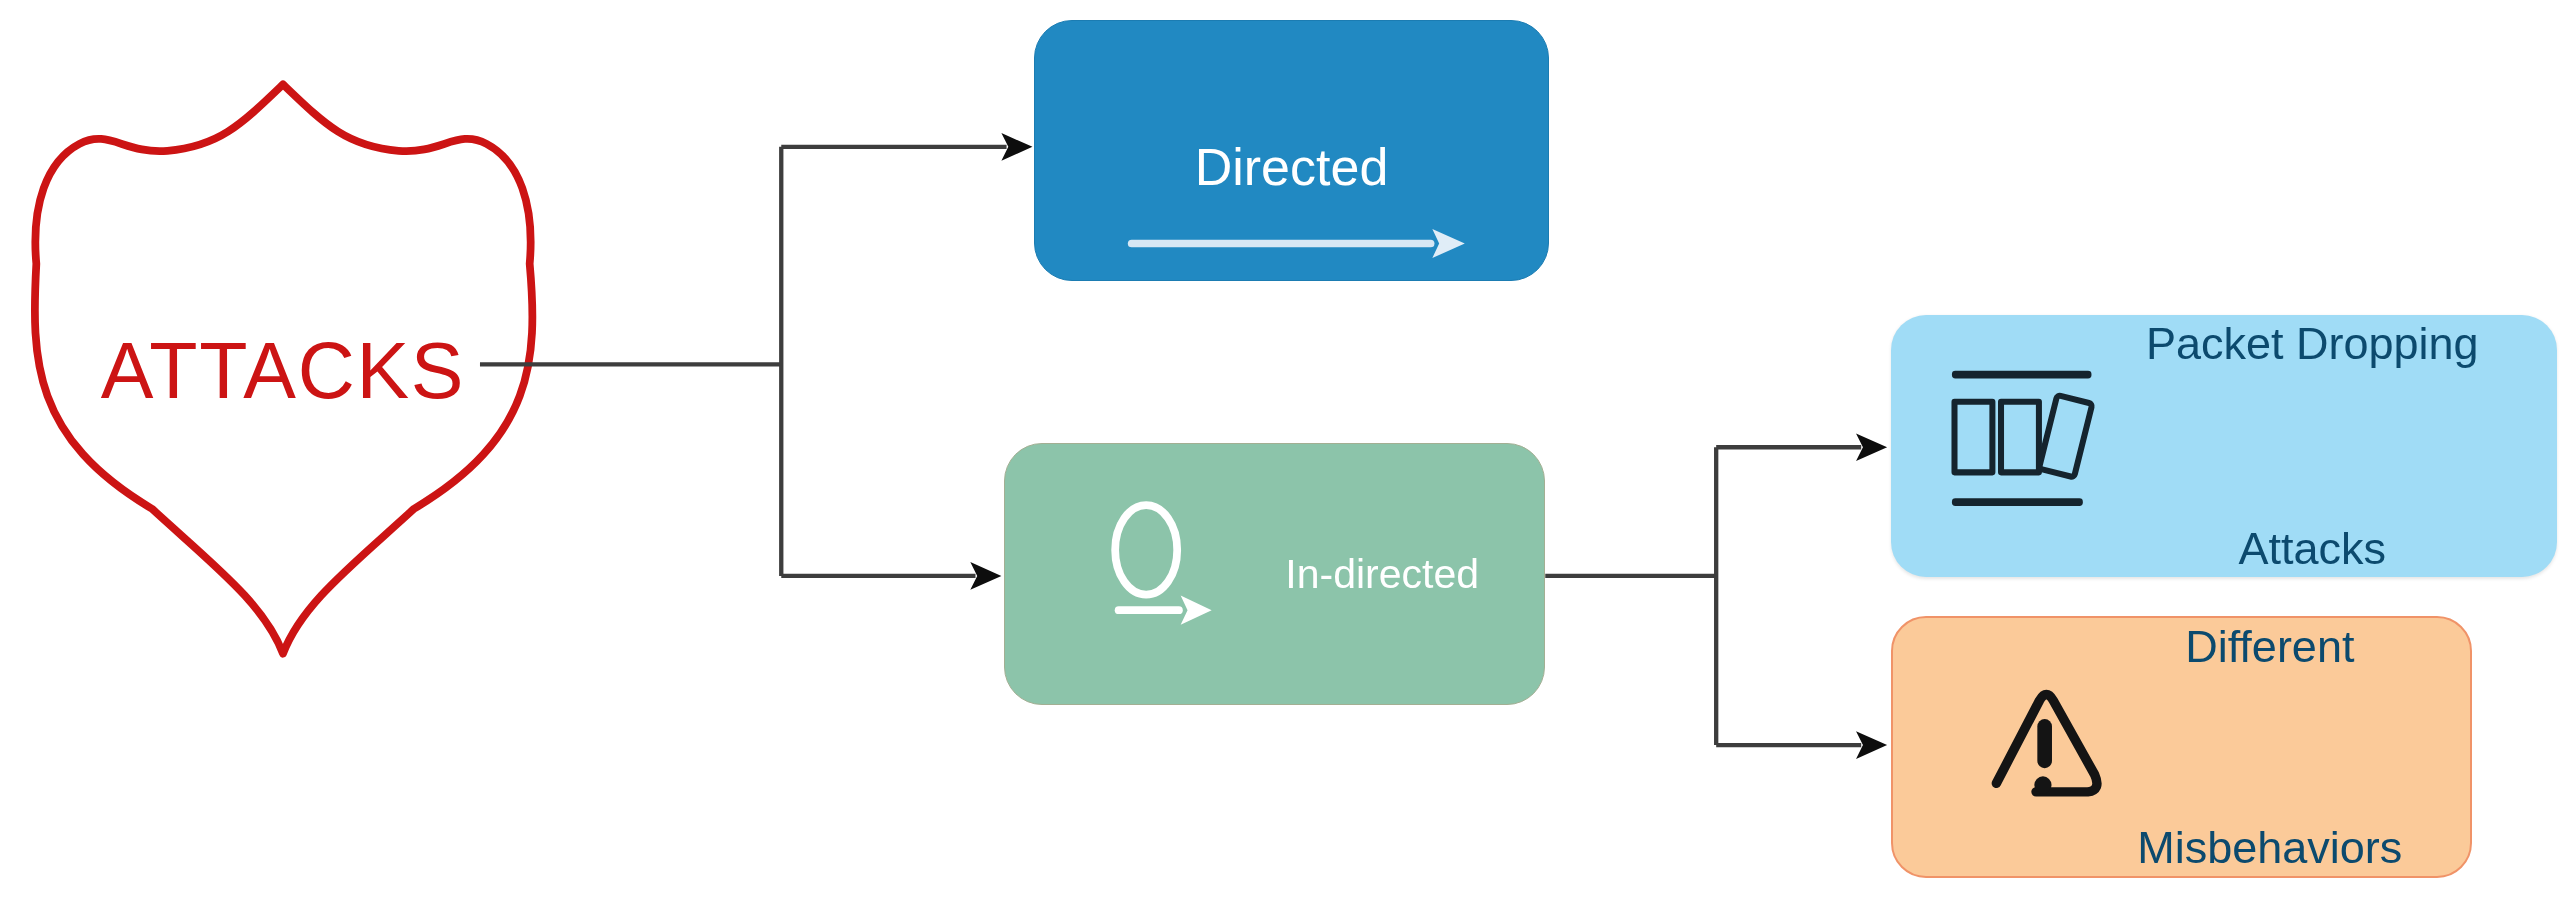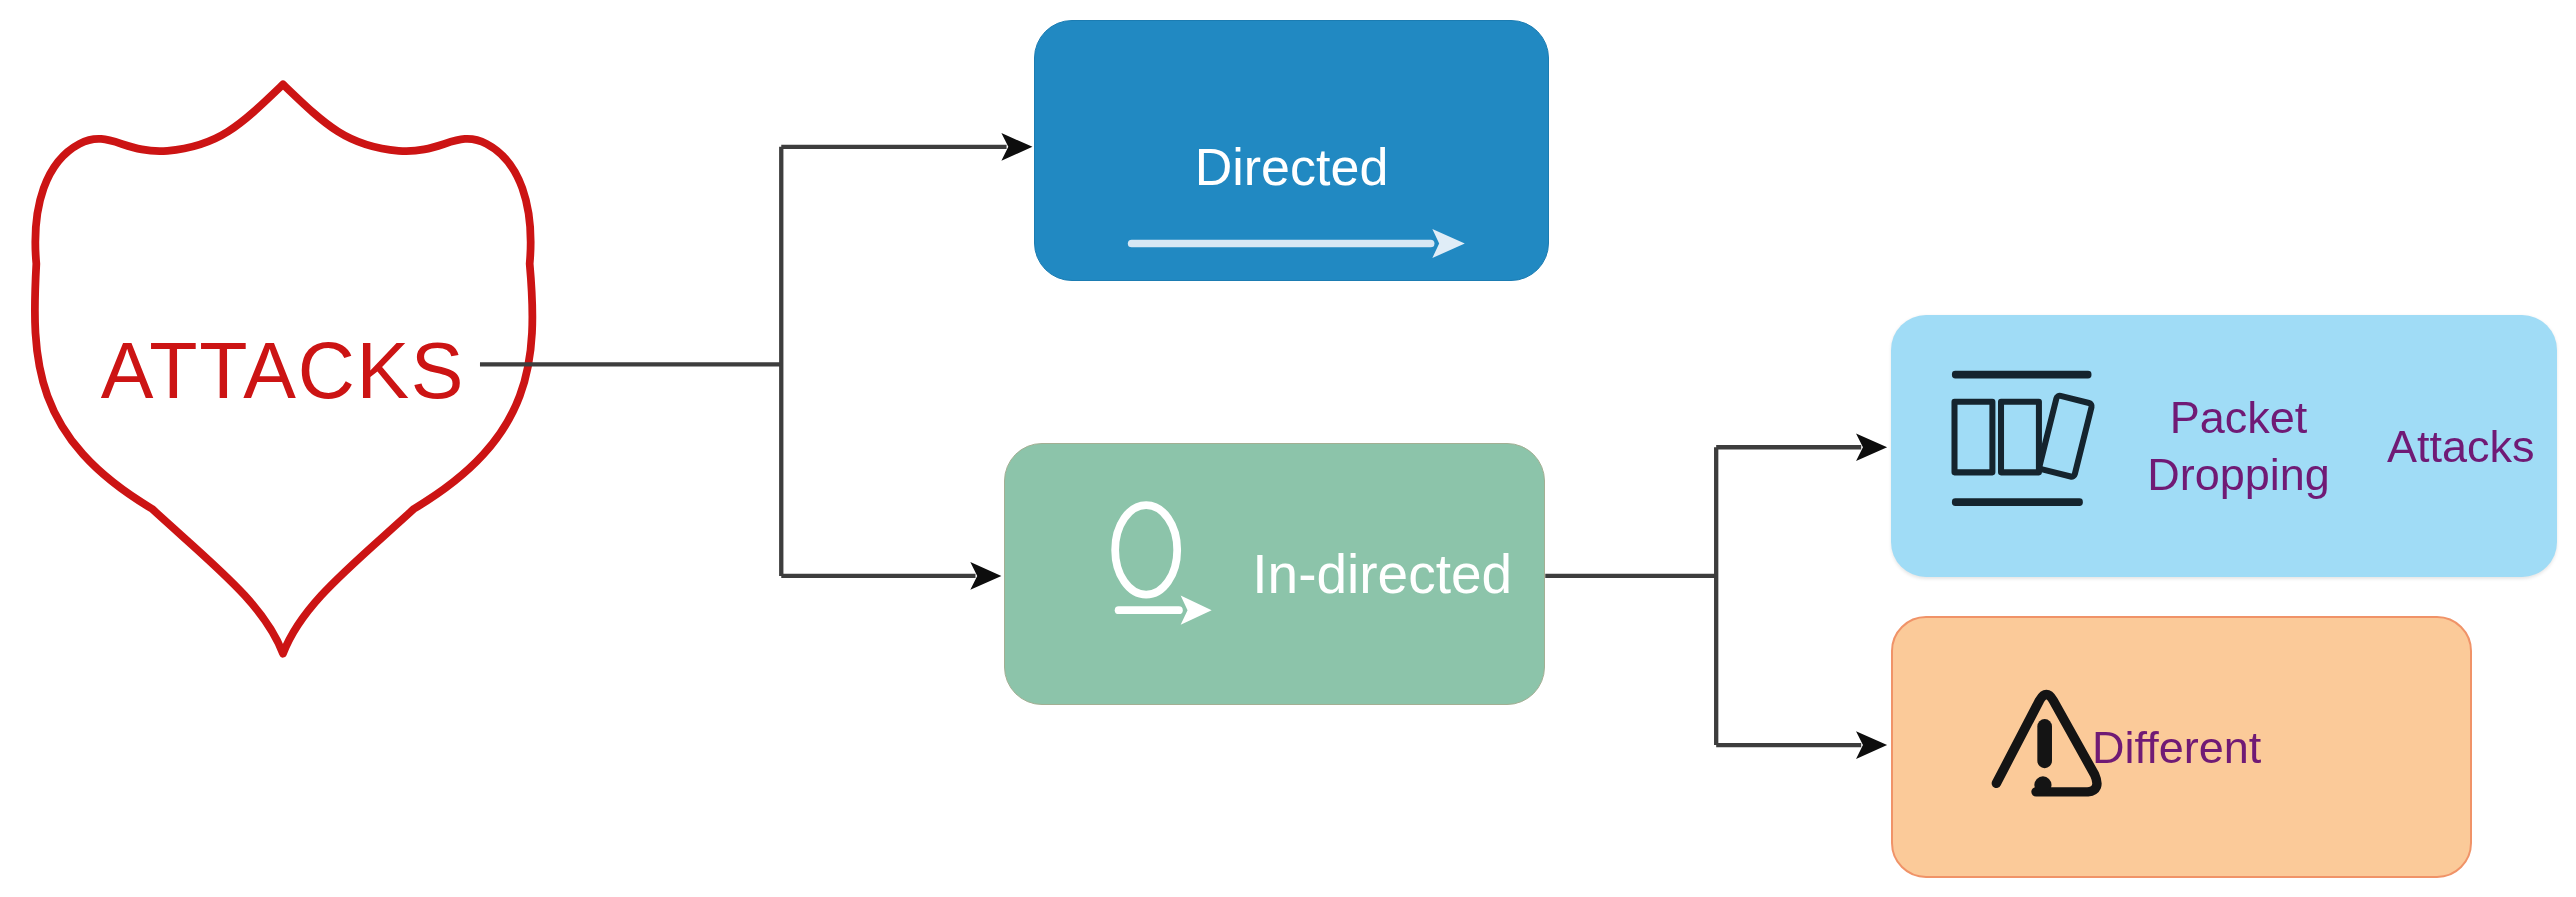--- a/index.html
+++ b/index.html
@@ -47,38 +47,38 @@
   }
   .indirected-box{
     left:1004px;top:443px;width:541px;height:262px;
     background:var(--indirected-green);
     border:1.7px solid #a3af93;
     border-radius:38px;
   }
   .indirected-label{
     left:224px;top:0;right:8.6px;height:100%;
     display:flex;align-items:center;justify-content:center;
-    color:#ffffff;font-size:55px;
+    color:#ffffff;font-size:41px;
   }
   .leaf-blue{
     left:1891px;top:315px;width:666px;height:262px;
     background:var(--packet-blue);
     border-radius:35px;
     box-shadow:0 1.7px 3.5px rgba(0,0,0,0.10);
   }
   .leaf-orange{
     left:1891px;top:616px;width:581px;height:262px;
     background:var(--misbehavior-orange);
     border:2.6px solid var(--misbehavior-border);
     border-radius:35px;
   }
   .leaf-label{
     left:199px;right:22.4px;top:0;height:100%;
-    display:flex;flex-direction:row;align-items:center;justify-content:flex-start;
-    color:#701a75;font-size:45px;line-height:57px;text-align:center;
+    display:flex;flex-direction:column;align-items:center;justify-content:space-between;
+    color:#0c4a6e;font-size:45px;line-height:57px;text-align:center;
   }
   .icon-stroke{fill:none;stroke-linecap:round;stroke-linejoin:round;}
 </style>
 </head>
 <body>
 
 <div class="canvas">
 
   <svg id="connector-svg" class="abs" width="2576" height="898" viewBox="0 0 2984 1040">
     <path class="conn" d="M556,422 H905"></path>
@@ -142,17 +142,18 @@
   </div>
 
   <div class="abs node leaf-orange">
     <svg class="abs" style="left:93px;top:67px;" width="138" height="131" viewBox="0 0 160 152">
       <path d="M12,114 L62,18 Q70,4 78,18 L126,104 Q134,122 118,124 L58,124" class="icon-stroke" stroke="#141414" stroke-width="11"></path>
       <line x1="68" y1="48" x2="68" y2="88" stroke="#141414" stroke-width="17" stroke-linecap="round"></line>
       <circle cx="66" cy="116" r="10" fill="#141414"></circle>
     </svg>
     <div class="abs leaf-label">
       <div>Different</div>
+      <div>Misbehaviors</div>
     </div>
   </div>
 
 </div>
 
 
 </body></html>

